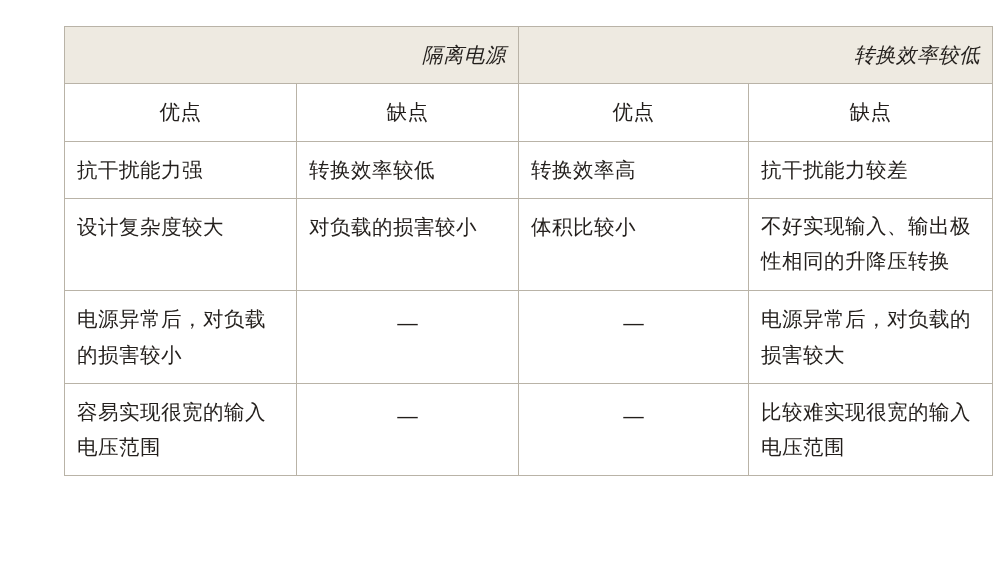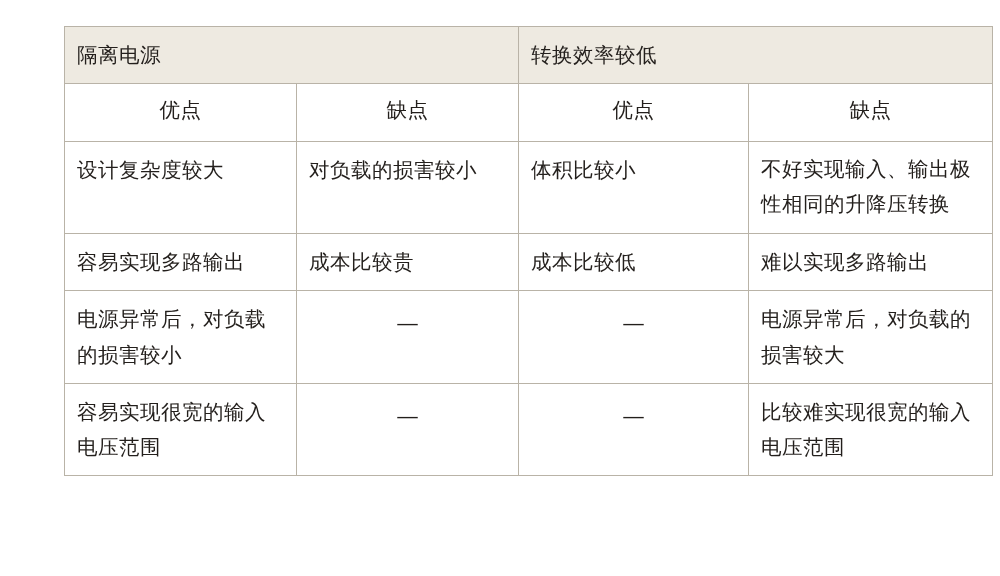--- a/index.html
+++ b/index.html
@@ -42,34 +42,34 @@
     padding: 10px 12px 11px 12px;
     vertical-align: top;
     font-size: 20.5px;
     line-height: 1.72;
     color: #231f1c;
     font-weight: normal;
     letter-spacing: 0.5px;
   }
   .hdr-group td {
     background: #eeeae1;
-    text-align: left;
+    text-align: right;
     font-size: 21px;
     padding-top: 11px;
     padding-bottom: 12px;
     letter-spacing: 1px;
+    font-style: italic;
   }
   .hdr-sub td {
     background: #ffffff;
     text-align: center;
     font-size: 21px;
     letter-spacing: 1px;
     padding-top: 9px;
     padding-bottom: 10px;
-    font-family: Liberation Mono, monospace;
   }
   .dash {
     text-align: center;
     color: #231f1c;
     font-size: 20px;
   }
   .dash span {
     display: inline-block;
     position: relative;
     top: 4px;
@@ -97,34 +97,34 @@
           <td colspan="2">隔离电源</td>
           <td colspan="2">转换效率较低</td>
         </tr>
         <tr class="hdr-sub">
           <td>优点</td>
           <td>缺点</td>
           <td>优点</td>
           <td>缺点</td>
         </tr>
 
+        <tr>
+          <td>抗干扰能力强</td>
+          <td>转换效率较低</td>
+          <td>转换效率高</td>
+          <td>抗干扰能力较差</td>
+        </tr>
 
         <tr>
           <td>设计复杂度较大</td>
           <td>对负载的损害较小</td>
           <td>体积比较小</td>
           <td class="tall-cell">不好实现输入、输出极性相同的升降压转换</td>
         </tr>
 
-        <tr>
-          <td>容易实现多路输出</td>
-          <td>成本比较贵</td>
-          <td>成本比较低</td>
-          <td>难以实现多路输出</td>
-        </tr>
 
 
         <tr>
           <td>电源异常后，对负载的损害较小</td>
           <td class="dash"><span>—</span></td>
           <td class="dash"><span>—</span></td>
           <td>电源异常后，对负载的损害较大</td>
         </tr>
 
         <tr>

